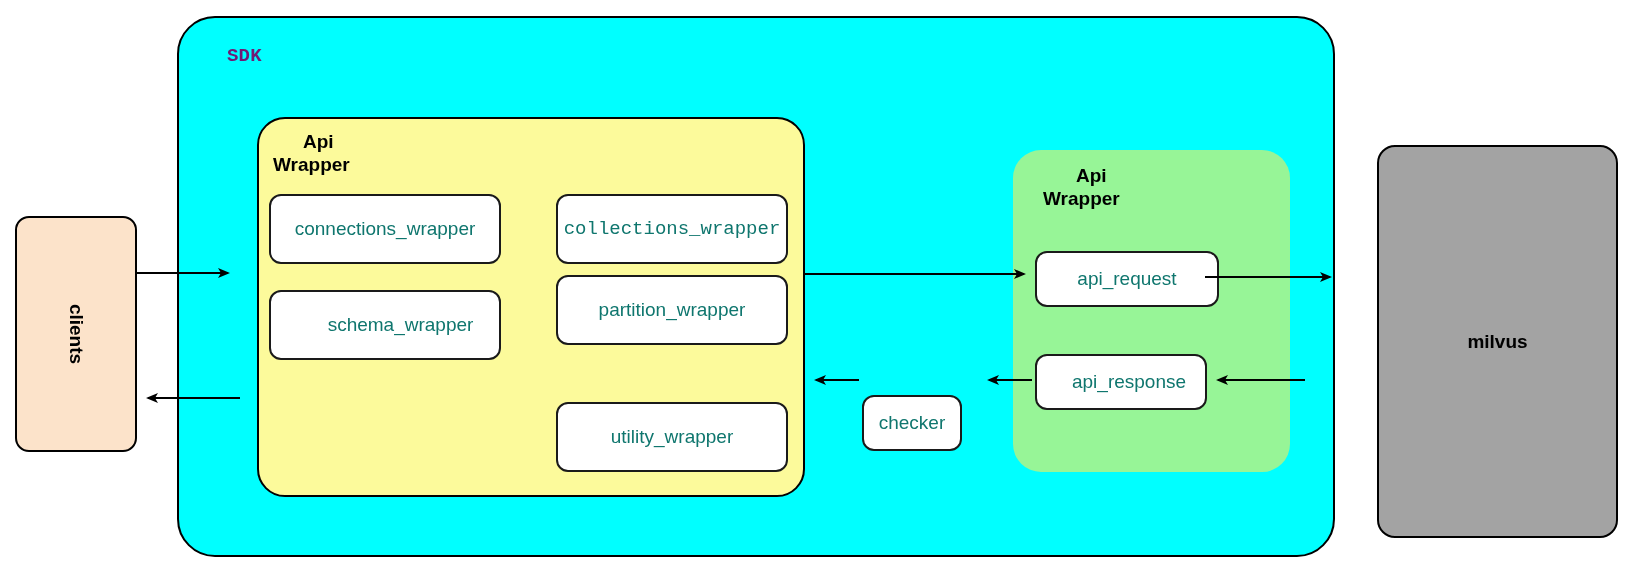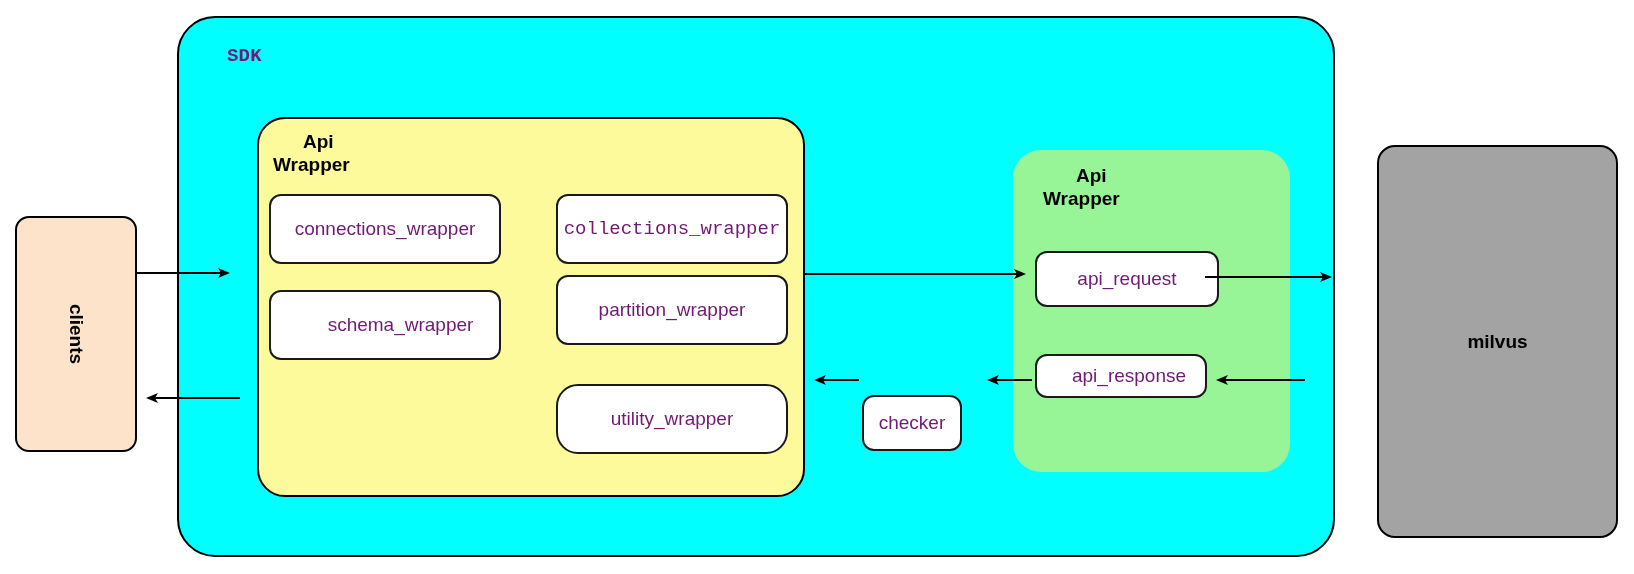--- a/index.html
+++ b/index.html
@@ -89,21 +89,21 @@
   
   .leaf {
     position: absolute;
     background: #ffffff;
     border: 2px solid #1a1a1a;
     border-radius: 12px;
     display: flex;
     align-items: center;
     justify-content: center;
     font-size: 19px;
-    color: #701a75;
+    color: #0f766e;
     box-sizing: border-box;
   }
   .wleaf { width: 232px; height: 70px; }
   
   .checker-box {
     left: 860px;
     top: 353px;
     width: 100px;
     height: 56px;
     margin-top: 40px;
@@ -174,32 +174,32 @@
     <div class="node apiwrapper-box" style="left:78px; top:99px;">
       <div class="apiwrapper-label">
         <span class="l1">Api</span>
         <span class="l2">Wrapper</span>
       </div>
 
       <div class="leaf wleaf" style="left:10px; top:75px;">connections_wrapper</div>
       <div class="leaf wleaf" style="left:297px; top:75px;font-family:Liberation Mono, monospace;">collections_wrapper</div>
       <div class="leaf wleaf" style="left:10px; top:171px;padding-left:31px;">schema_wrapper</div>
       <div class="leaf wleaf" style="left:297px; top:156px;">partition_wrapper</div>
-      <div class="leaf wleaf" style="left:297px; top:265px;border-radius:22px;">utility_wrapper</div>
+      <div class="leaf wleaf" style="left:297px; top:283px;">utility_wrapper</div>
     </div>
 
     <div class="leaf checker-box" style="left:683px; top:337px;">checker</div>
 
     <div class="node gateway-box" style="left:834px; top:132px;">
       <div class="gateway-label">
         <span class="l1">Api</span>
         <span class="l2">Wrapper</span>
       </div>
       <div class="leaf" style="left:22px; top:101px; width:184px; height:56px;">api_request</div>
-      <div class="leaf" style="left:22px; top:204px; width:172px; height:44px;padding-left:16px;">api_response</div>
+      <div class="leaf" style="left:22px; top:204px; width:172px; height:56px;padding-left:16px;">api_response</div>
     </div>
   </div>
 
   <div class="node milvus-box">milvus</div>
 
   <svg id="arrows" xmlns="http://www.w3.org/2000/svg">
     <defs>
       <marker id="ah-r" markerWidth="12" markerHeight="12" refX="10" refY="5" orient="auto" markerUnits="userSpaceOnUse">
         <path d="M0,0 L12,5 L0,10 L3,5 z" fill="#000000"></path>
       </marker>

